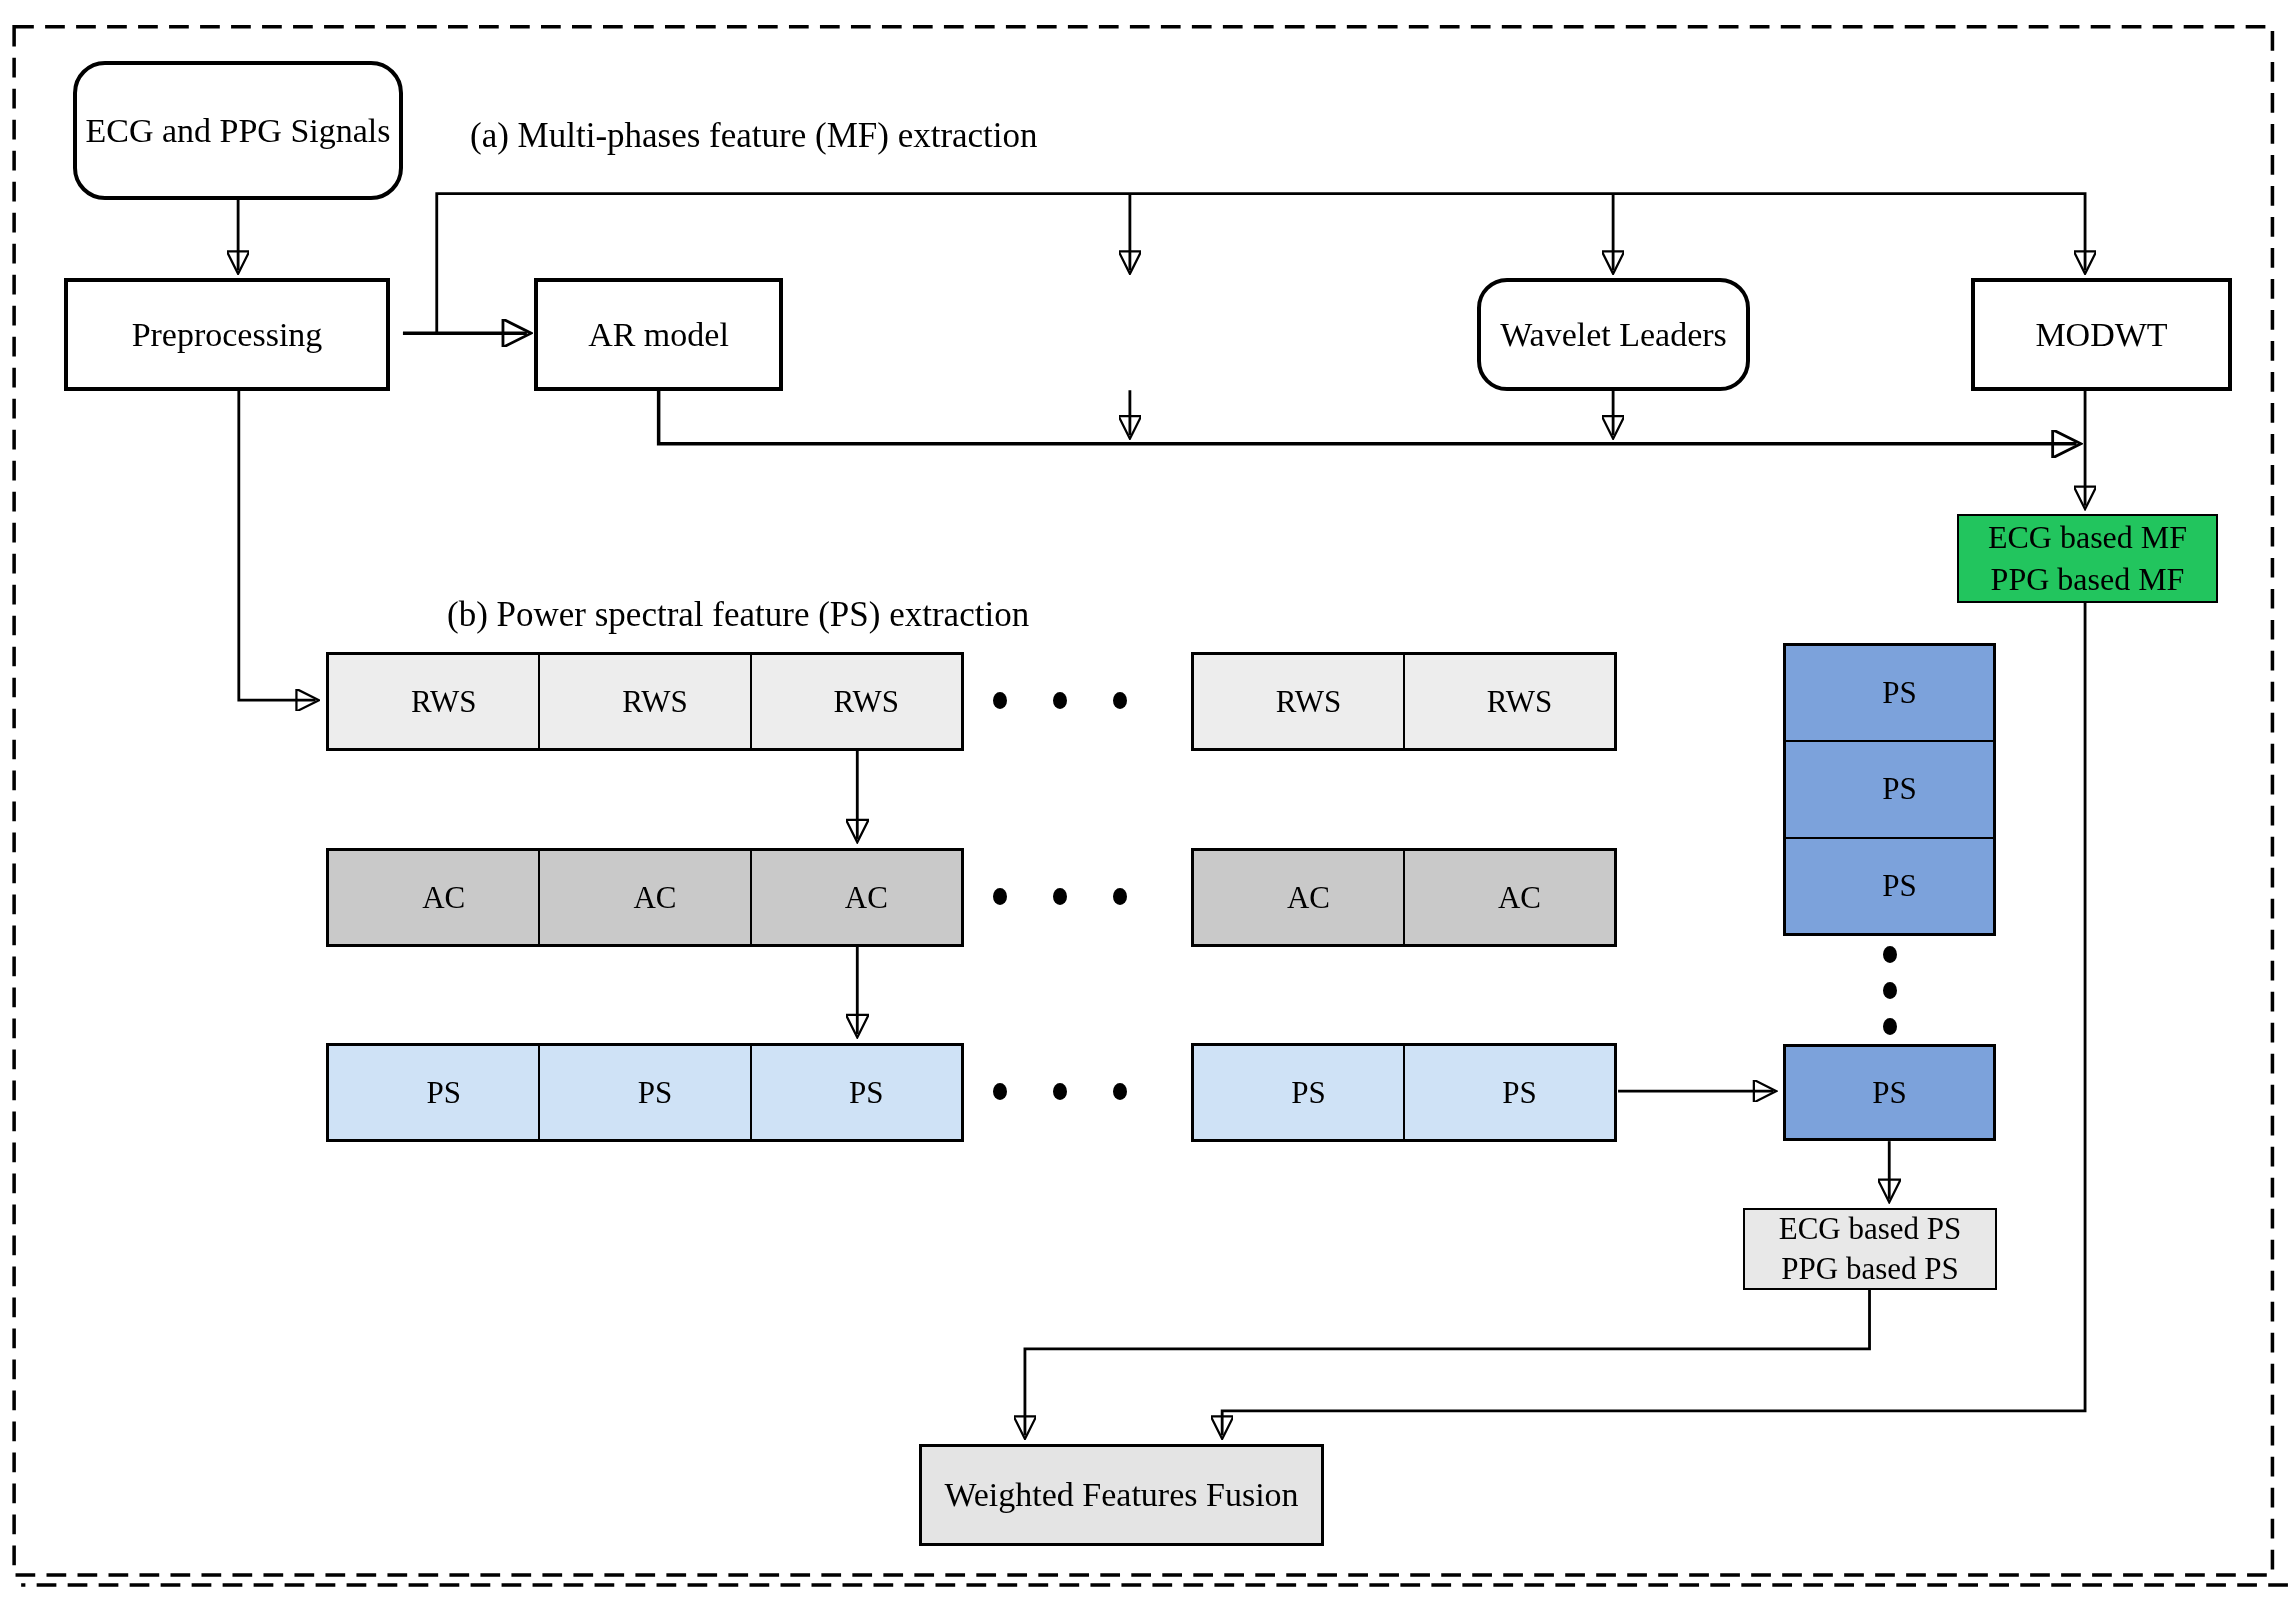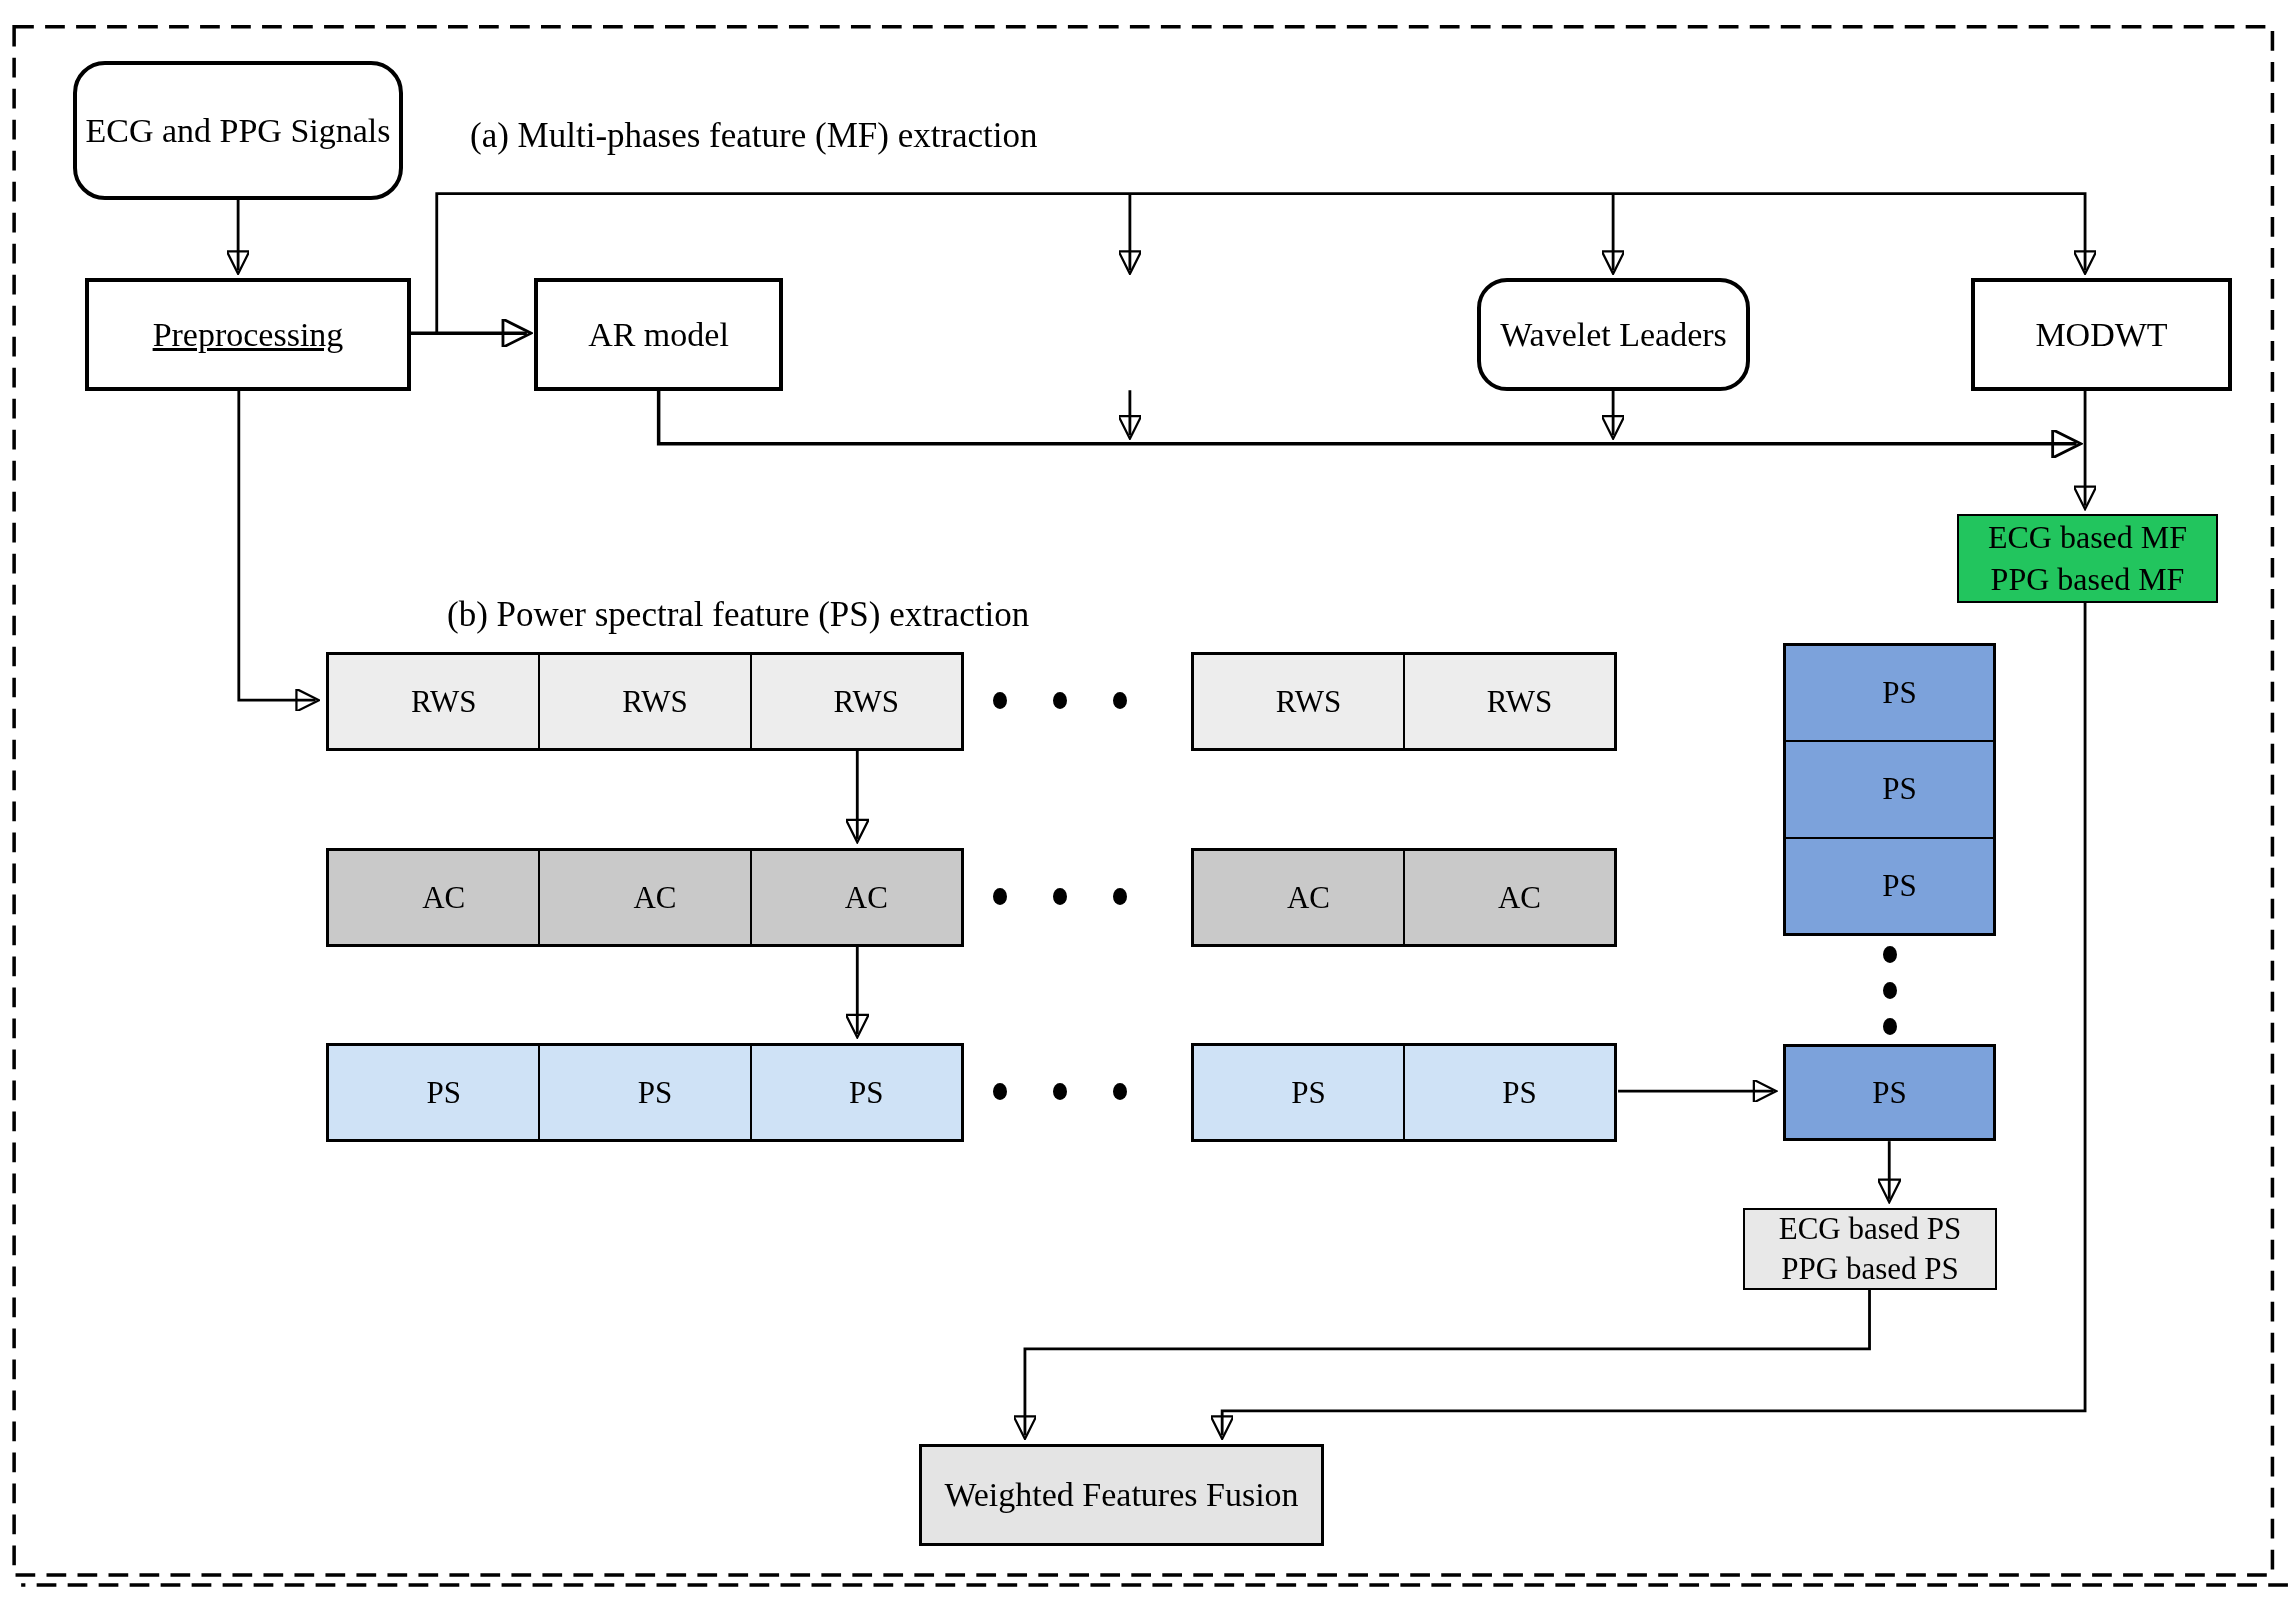--- a/index.html
+++ b/index.html
@@ -61,21 +61,21 @@
     <path d="M2682,1620 L2682,1702" stroke-width="4" marker-end="url(#ah)"></path>
     <path d="M2654,1830 L2654,1915 L1455,1915 L1455,2038" stroke-width="4" marker-end="url(#ah)"></path>
     <path d="M2960,856 L2960,2003 L1735,2003 L1735,2038" stroke-width="4" marker-end="url(#ah)"></path>
   </svg>
 
   <div class="title" style="left:470px; top:116px;">(a) Multi-phases feature (MF) extraction</div>
   <div class="title" style="left:447px; top:595px;">(b) Power spectral feature (PS) extraction</div>
 
   <div class="box rounded" style="left:73px; top:61px; width:330px; height:139px;">ECG and PPG Signals</div>
 
-  <div class="box" style="left:85px; top:278px; width:326px; height:113px;text-decoration:underline;">Preprocessing</div>
+  <div class="box" style="left:64px; top:278px; width:326px; height:113px;">Preprocessing</div>
 
   <div class="box" style="left:534px; top:278px; width:249px; height:113px;">AR model</div>
 
 
   <div class="box" style="left:1477px; top:278px; width:273px; height:113px;border-radius:30px;">Wavelet Leaders</div>
 
   <div class="box" style="left:1957px; top:278px; width:261px; height:113px;margin-left:14px;">MODWT</div>
 
   <div class="box result" style="left: 1957px; top: 514px; width: 261px; height: 89px; background-color: #22c55e;">
     <span>ECG based MF</span>

